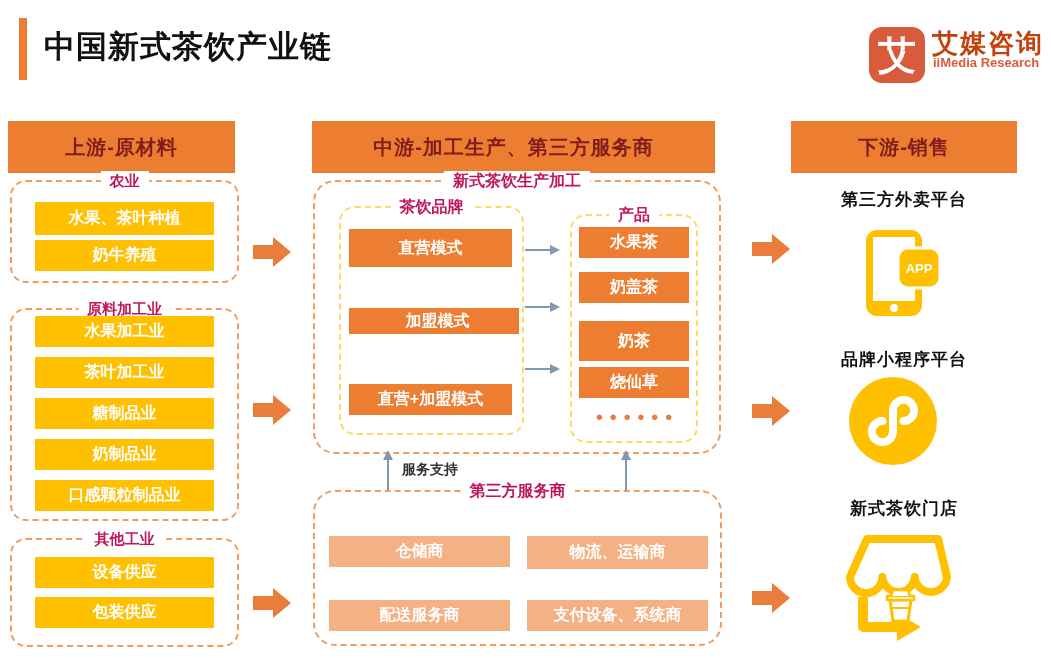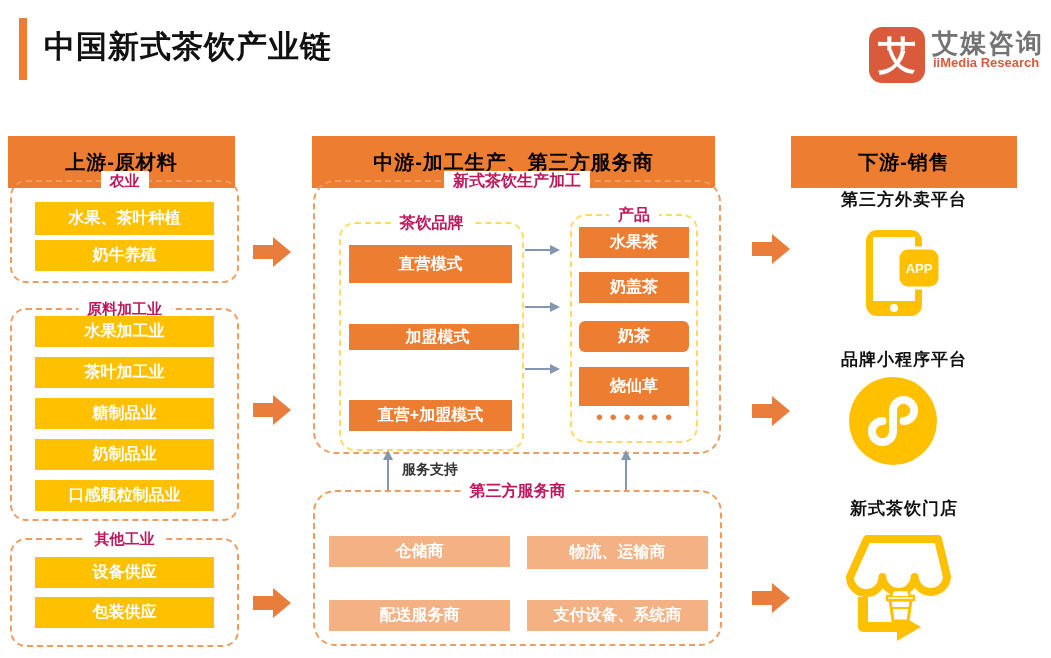--- a/index.html
+++ b/index.html
@@ -5,24 +5,24 @@
   html,body{margin:0;padding:0;background:#fff;}
   .canvas{position:relative;width:1051px;height:658px;background:#fff;overflow:hidden;
           font-family:"Liberation Sans","DejaVu Sans",sans-serif;}
   .abs{position:absolute;}
   
   .accent{position:absolute;left:19px;top:18px;width:8px;height:62px;background:#ED7D31;}
   .page-title{position:absolute;left:44px;top:26px;font-size:31px;font-weight:bold;color:#111;margin:0;letter-spacing:1px;}
   
   .logo-badge{position:absolute;left:869px;top:27px;width:56px;height:56px;border-radius:13px;background:#D95B3B;
               color:#fff;font-size:38px;font-weight:bold;display:flex;align-items:center;justify-content:center;}
-  .logo-cn{position:absolute;left:932px;top:26px;font-size:26px;font-weight:bold;color:#737373;letter-spacing:2px;white-space:nowrap;}
+  .logo-cn{position:absolute;left:932px;top:26px;font-size:26px;font-weight:bold;color:#c2410c;letter-spacing:2px;white-space:nowrap;}
   .logo-en{position:absolute;left:933px;top:55px;font-size:13px;font-weight:bold;color:#D95B3B;white-space:nowrap;}
   
-  .chead{position:absolute;top:136px;height:52px;background:#ED7D31;color:#000000;font-weight:bold;font-size:20px;
+  .chead{position:absolute;top:121px;height:52px;background:#ED7D31;color:#7f1d1d;font-weight:bold;font-size:20px;
          display:flex;align-items:center;justify-content:center;letter-spacing:1px;}
   .hdr-up{left:8px;width:227px;}
   .hdr-mid{left:312px;width:403px;}
   .hdr-down{left:791px;width:226px;}
   
   .dashc{position:absolute;border:2px dashed #F09C5F;border-radius:16px;}
   .inner{position:absolute;border:2px dashed #FFD966;border-radius:16px;}
   .glabel{position:absolute;top:-11px;left:50%;transform:translateX(-50%);background:#fff;padding:0 9px;
           font-size:15px;font-weight:bold;color:#be185d;white-space:nowrap;line-height:20px;}
   .glabel.big{font-size:16px;}
@@ -81,33 +81,33 @@
   <svg class="abs" style="left:253px;top:395px;" width="38" height="30">
       <polygon points="0,8 20,8 20,0 38,15 20,30 20,22 0,22" fill="#E87D3C"></polygon>
     </svg>
   <svg class="abs" style="left:253px;top:588px;" width="38" height="30">
       <polygon points="0,8 20,8 20,0 38,15 20,30 20,22 0,22" fill="#E87D3C"></polygon>
     </svg>
 
   <div class="dashc" style="left:313px;top:180px;width:404px;height:270px;border-radius:22px;">
     <div class="glabel big">新式茶饮生产加工</div>
 
-    <div class="inner" style="left:24px;top:40px;width:181px;height:225px;">
+    <div class="inner" style="left:24px;top:24px;width:181px;height:225px;">
       <div class="glabel big">茶饮品牌</div>
       <div class="bx obox" style="left:8px;top:21px;width:163px;height:38px;">直营模式</div>
       <div class="bx obox" style="left:8px;top:100px;width:163px;height:26px;padding-left:7px;">加盟模式</div>
       <div class="bx obox" style="left:8px;top:176px;width:163px;height:31px;">直营+加盟模式</div>
     </div>
 
     <div class="inner" style="left:255px;top:32px;width:124px;height:225px;">
       <div class="glabel big">产品</div>
       <div class="bx obox" style="left:7px;top:11px;width:110px;height:31px;">水果茶</div>
       <div class="bx obox" style="left:7px;top:56px;width:110px;height:31px;">奶盖茶</div>
-      <div class="bx obox" style="left:7px;top:105px;width:110px;height:31px;border-radius:6px;">奶茶</div>
-      <div class="bx obox" style="left:7px;top:151px;width:110px;height:39px;">烧仙草</div>
+      <div class="bx obox" style="left:7px;top:105px;width:110px;height:40px;">奶茶</div>
+      <div class="bx obox" style="left:7px;top:151px;width:110px;height:31px;">烧仙草</div>
       <div class="dots" style="top:193px;">●●●●●●</div>
     </div>
   </div>
 
   <svg class="abs" style="left:525px;top:244px;" width="36" height="12">
       <line x1="0" y1="6" x2="25" y2="6" stroke="#8497B0" stroke-width="2"></line>
       <polygon points="25,1 25,11 35,6" fill="#8497B0"></polygon>
     </svg>
   <svg class="abs" style="left:525px;top:301px;" width="36" height="12">
       <line x1="0" y1="6" x2="25" y2="6" stroke="#8497B0" stroke-width="2"></line>

